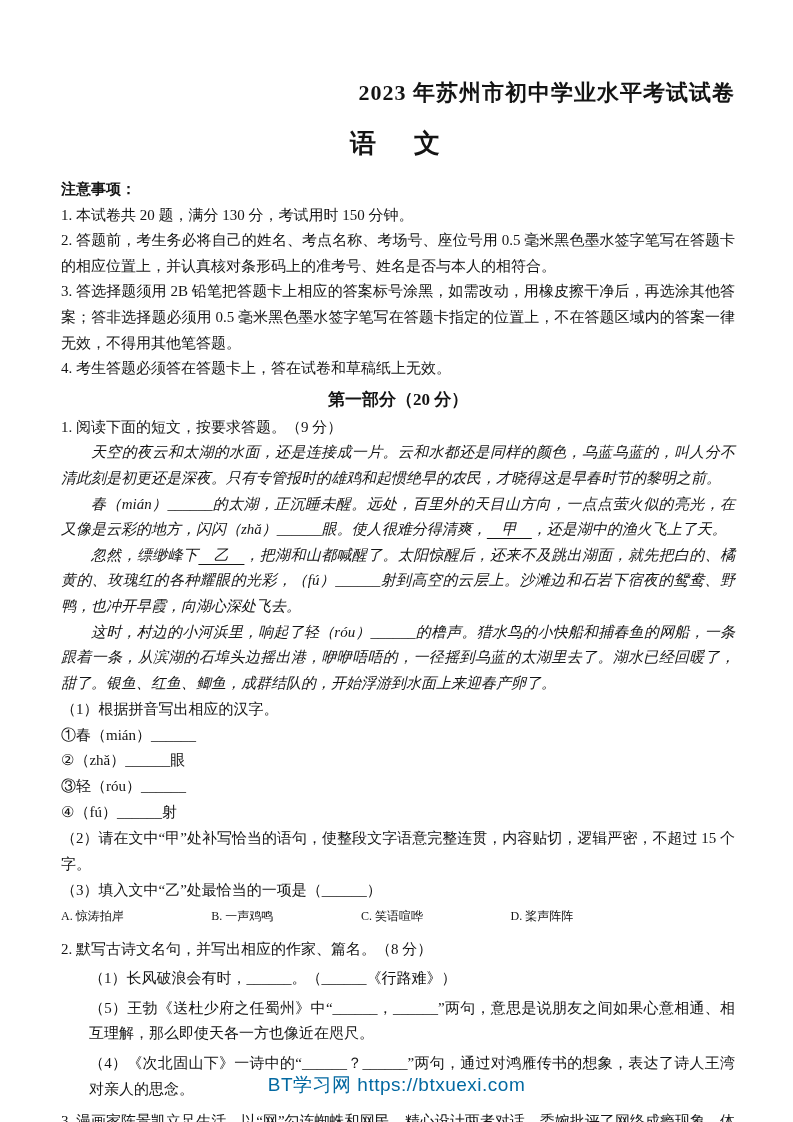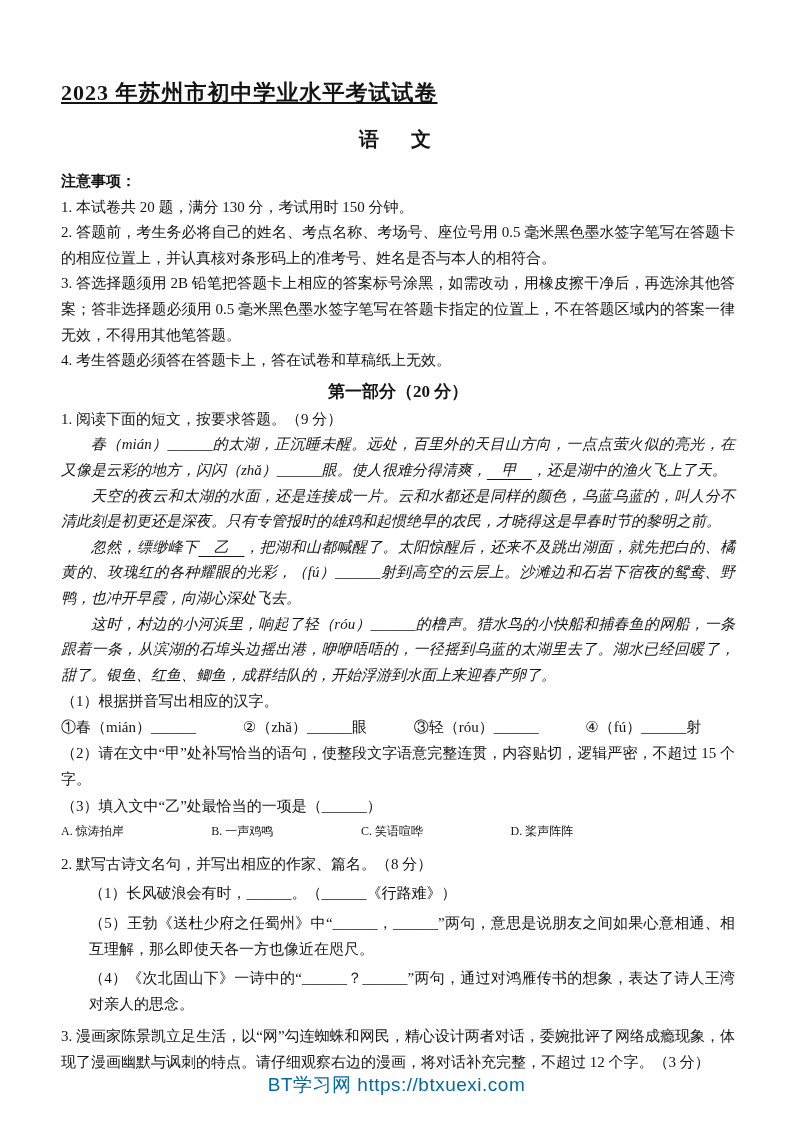--- a/index.html
+++ b/index.html
@@ -13,27 +13,26 @@
     color: #141414;
     overflow: hidden;
     box-sizing: border-box;
   }
   .content {
     padding: 78px 58px 0 61px;
   }
   .exam-title {
     font-size: 22px;
     font-weight: bold;
-    text-align: left;
+    text-align: right;
     margin: 0 0 18px 0;
     letter-spacing: 1px;
-    text-decoration: underline;
   }
   .exam-subject {
-    font-size: 20px;
+    font-size: 26px;
     font-weight: bold;
     text-align: center;
     margin: 0 0 16px 0;
     letter-spacing: 6px;
   }
   p, .line {
     margin: 0;
     font-size: 15px;
     line-height: 25.6px;
     text-align: justify;
@@ -52,20 +51,21 @@
   .passage u, u {
     text-decoration: underline;
     text-underline-offset: 4px;
   }
   .blank-row {
     display: flex;
     justify-content: space-between;
     width: 95%;
     font-size: 15px;
     line-height: 25.6px;
+    flex-direction: column;
   }
   .options-row {
     display: flex;
     justify-content: space-between;
     width: 76%;
     font-size: 12px;
     line-height: 25.6px;
   }
   .q2-stem, .q3-stem { margin-top: 7px; }
   .q2-item { margin-top: 4px; margin-left: 28px; }
@@ -96,22 +96,22 @@
       <p>1. 本试卷共 20 题，满分 130 分，考试用时 150 分钟。</p>
       <p>2. 答题前，考生务必将自己的姓名、考点名称、考场号、座位号用 0.5 毫米黑色墨水签字笔写在答题卡的相应位置上，并认真核对条形码上的准考号、姓名是否与本人的相符合。</p>
       <p>3. 答选择题须用 2B 铅笔把答题卡上相应的答案标号涂黑，如需改动，用橡皮擦干净后，再选涂其他答案；答非选择题必须用 0.5 毫米黑色墨水签字笔写在答题卡指定的位置上，不在答题区域内的答案一律无效，不得用其他笔答题。</p>
       <p>4. 考生答题必须答在答题卡上，答在试卷和草稿纸上无效。</p>
     </div>
 
     <div class="section-heading">第一部分（20 分）</div>
 
     <div>
       <p>1. 阅读下面的短文，按要求答题。（9 分）</p>
+      <p class="passage">天空的夜云和太湖的水面，还是连接成一片。云和水都还是同样的颜色，乌蓝乌蓝的，叫人分不清此刻是初更还是深夜。只有专管报时的雄鸡和起惯绝早的农民，才晓得这是早春时节的黎明之前。</p>
       <p class="passage">春（mián）______的太湖，正沉睡未醒。远处，百里外的天目山方向，一点点萤火似的亮光，在又像是云彩的地方，闪闪（zhǎ）______眼。使人很难分得清爽，<u>　甲　</u>，还是湖中的渔火飞上了天。</p>
-      <p class="passage">天空的夜云和太湖的水面，还是连接成一片。云和水都还是同样的颜色，乌蓝乌蓝的，叫人分不清此刻是初更还是深夜。只有专管报时的雄鸡和起惯绝早的农民，才晓得这是早春时节的黎明之前。</p>
       <p class="passage">忽然，缥缈峰下<u>　乙　</u>，把湖和山都喊醒了。太阳惊醒后，还来不及跳出湖面，就先把白的、橘黄的、玫瑰红的各种耀眼的光彩，（fú）______射到高空的云层上。沙滩边和石岩下宿夜的鸳鸯、野鸭，也冲开早霞，向湖心深处飞去。</p>
       <p class="passage">这时，村边的小河浜里，响起了轻（róu）______的橹声。猎水鸟的小快船和捕春鱼的网船，一条跟着一条，从滨湖的石埠头边摇出港，咿咿唔唔的，一径摇到乌蓝的太湖里去了。湖水已经回暖了，甜了。银鱼、红鱼、鲫鱼，成群结队的，开始浮游到水面上来迎春产卵了。</p>
       <p class="sub-item">（1）根据拼音写出相应的汉字。</p>
       <div class="blank-row">
         <span>①春（mián）______</span>
         <span>②（zhǎ）______眼</span>
         <span>③轻（róu）______</span>
         <span>④（fú）______射</span>
       </div>
       <p class="sub-item">（2）请在文中“甲”处补写恰当的语句，使整段文字语意完整连贯，内容贴切，逻辑严密，不超过 15 个字。</p>

